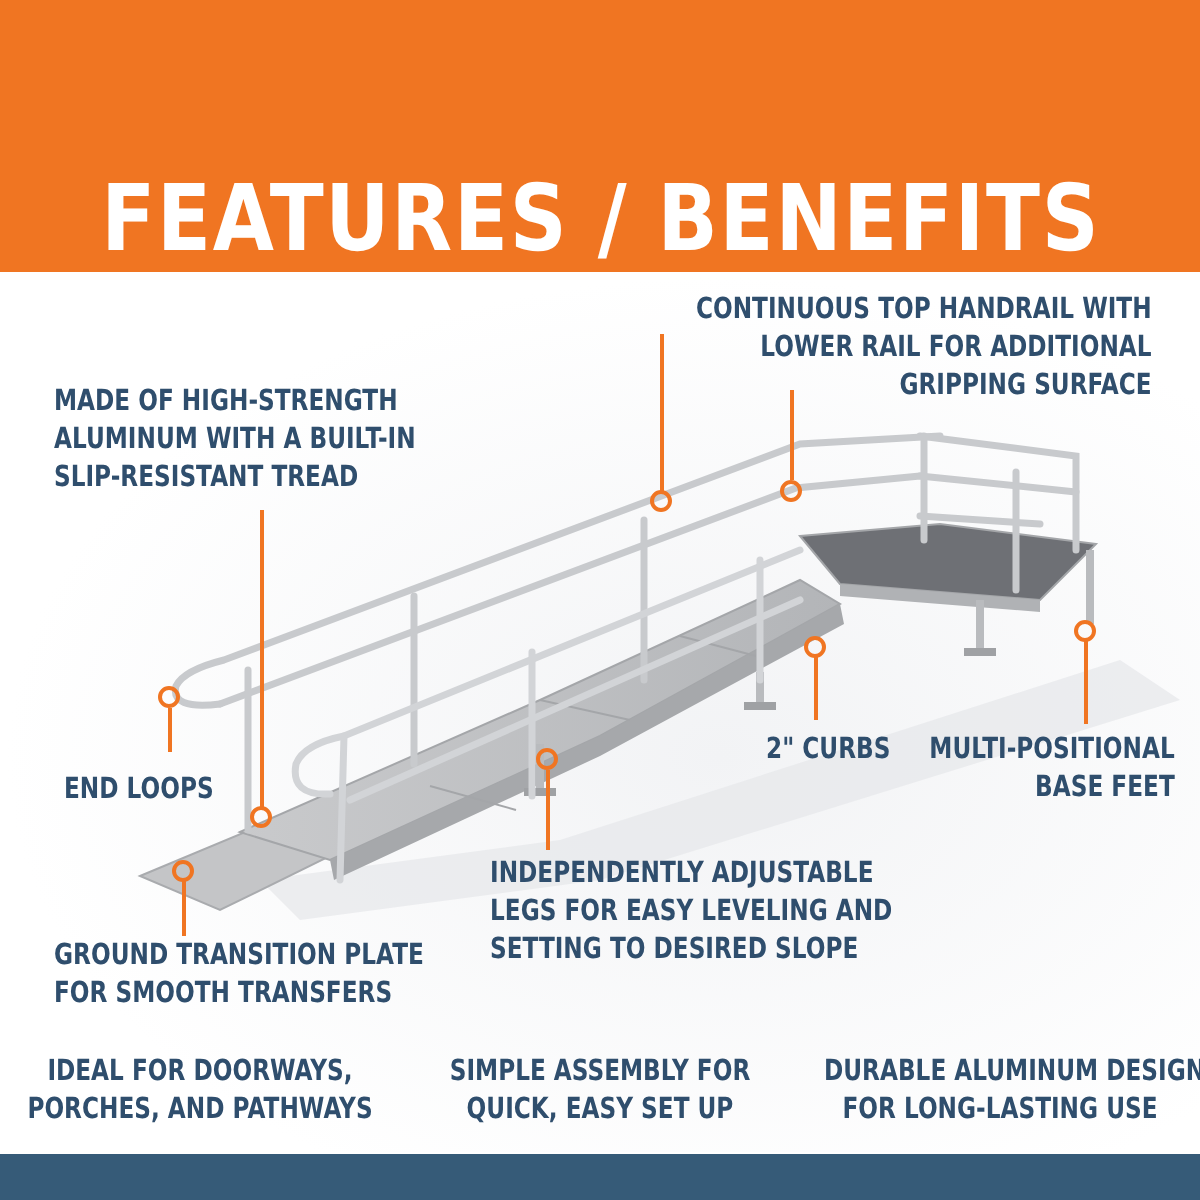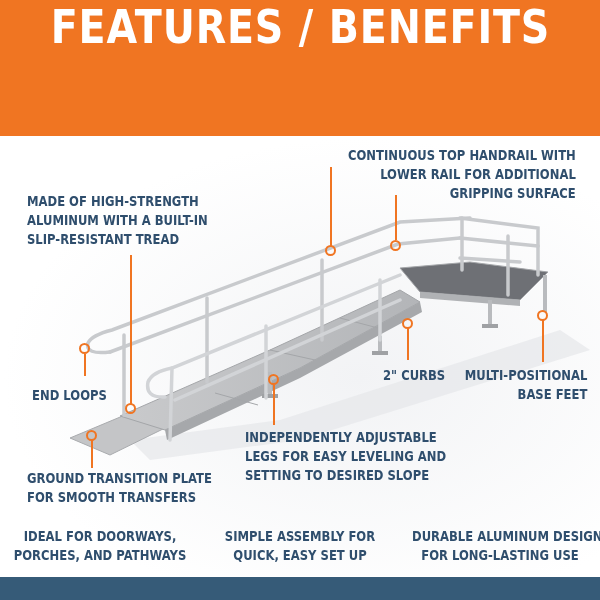--- a/index.html
+++ b/index.html
@@ -2,21 +2,21 @@
 <html><head>
   <meta charset="utf-8">
   <style>
     * { margin: 0; padding: 0; box-sizing: border-box; }
     html, body { width: 600px; height: 600px; overflow: hidden; background: #ffffff; }
     body { position: relative; font-family: "Liberation Sans", sans-serif; }
 
     .header {
       position: absolute; left: 0; top: 0; width: 600px; height: 136px;
       background: #f07522;
-      display: flex; align-items: flex-start; justify-content: center;
+      display: flex; align-items: flex-end; justify-content: center;
     }
     .header-title {
       color: #ffffff;
       font-family: "DejaVu Sans", sans-serif;
       font-weight: bold;
       font-size: 46px;
       letter-spacing: 1px;
       transform: scaleX(0.86);
       white-space: nowrap;
     }

